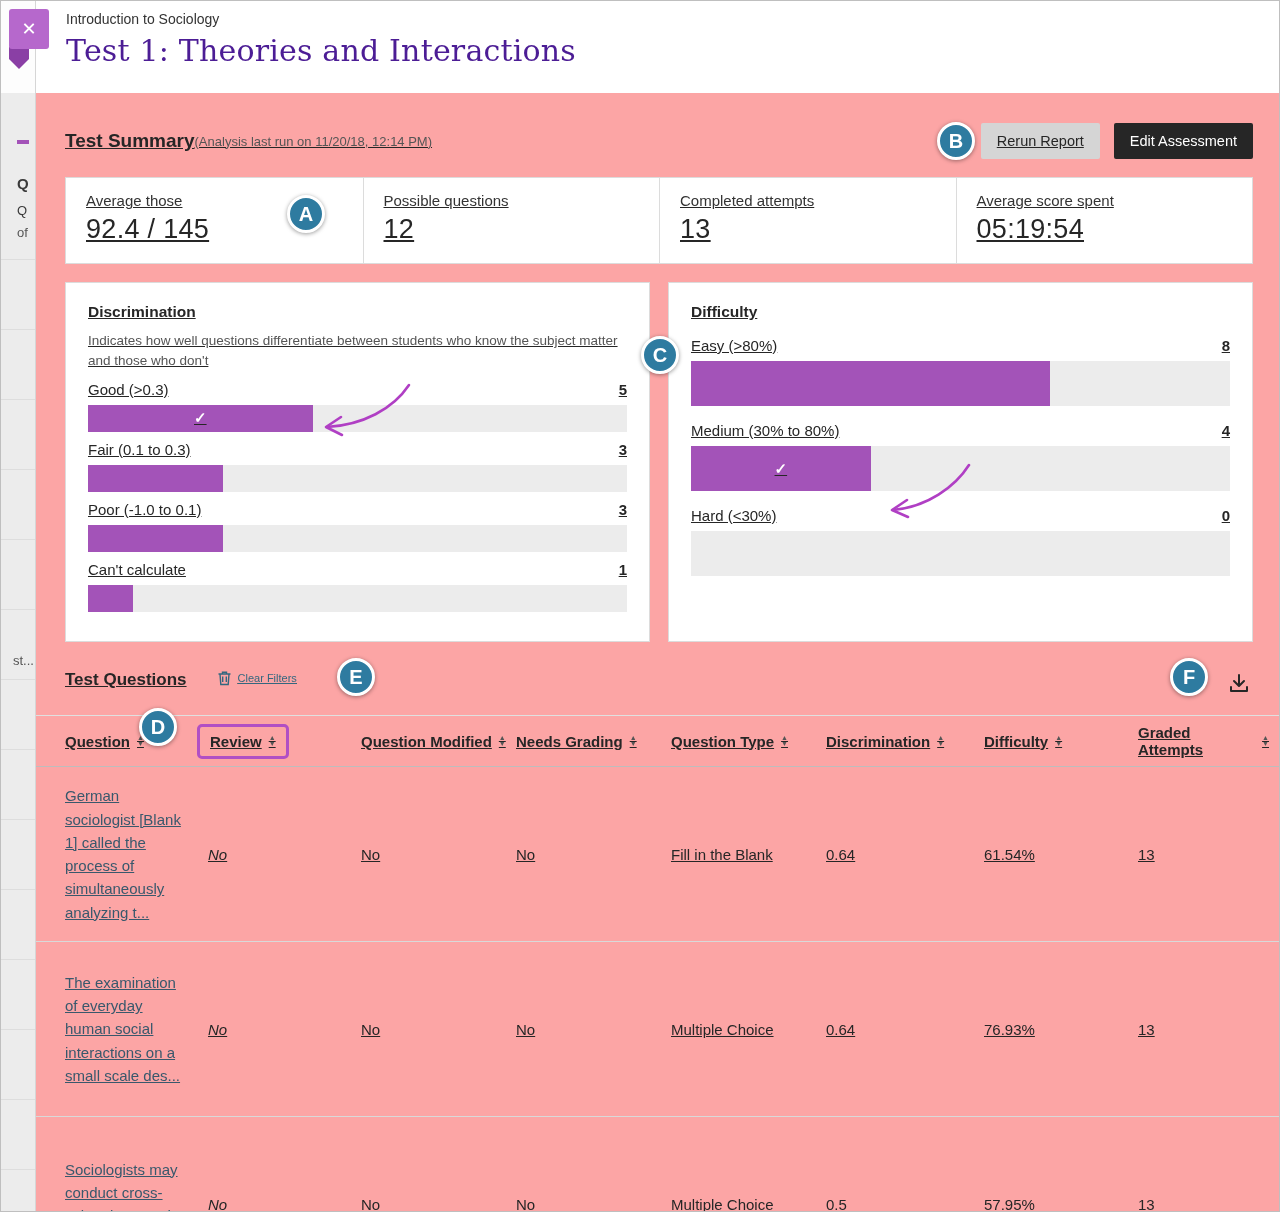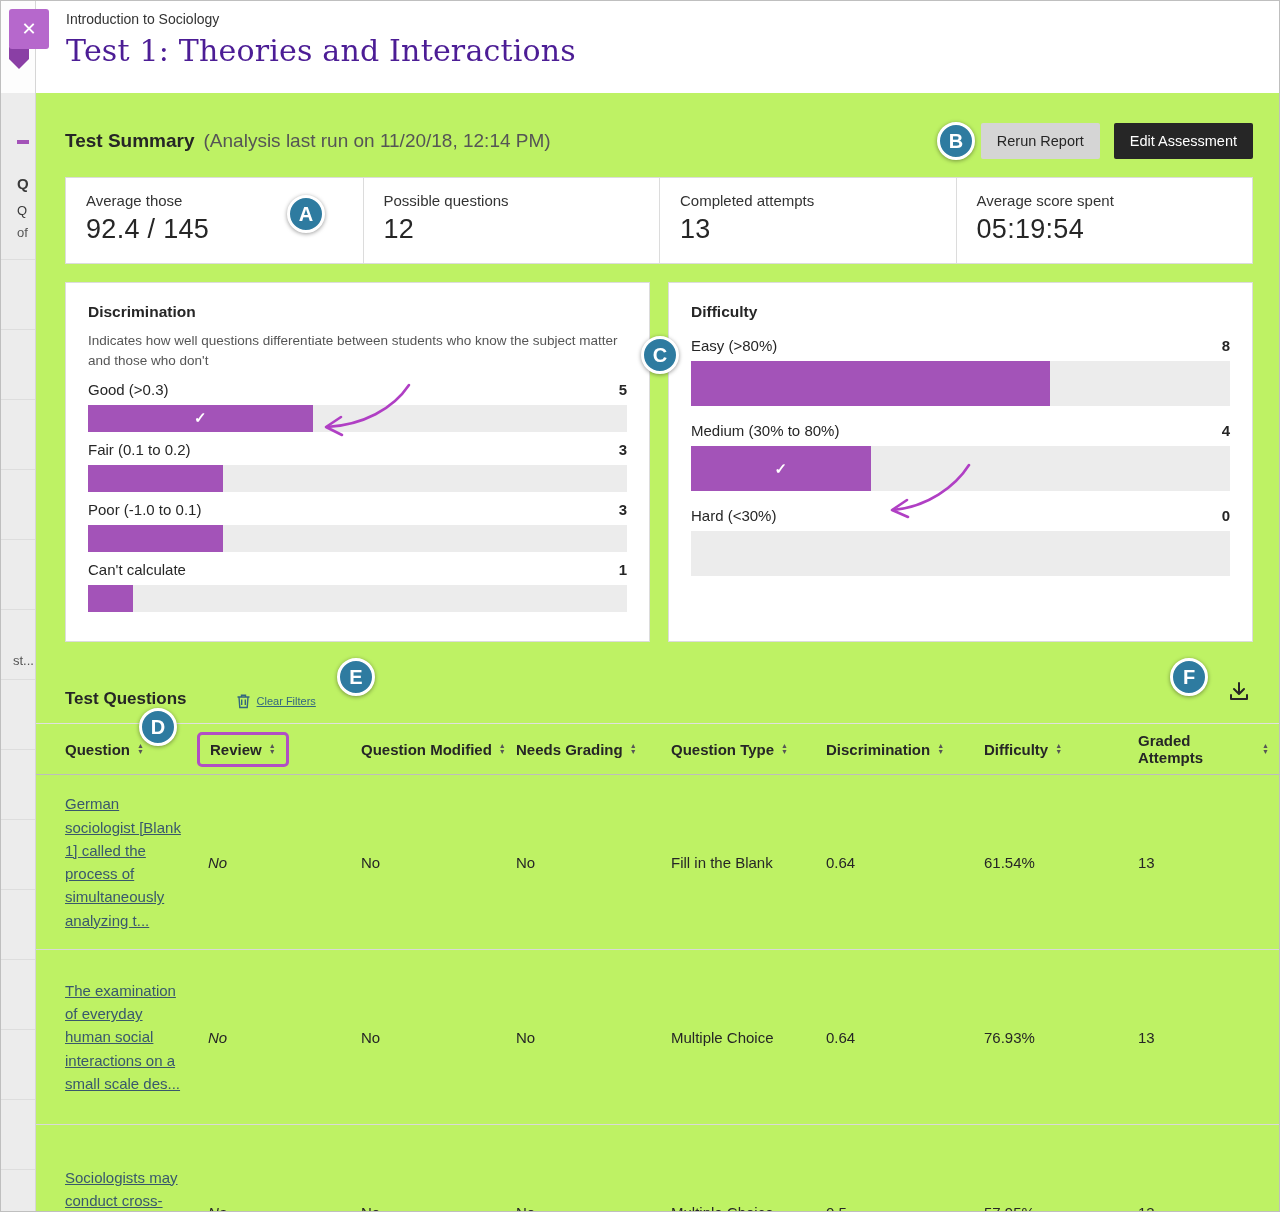--- a/index.html
+++ b/index.html
@@ -31,26 +31,26 @@
   .close-btn { position:absolute; left:8px; top:8px; width:40px; height:40px; background:#b668cc; border:none;
     border-radius:3px; color:#fff; font-size:18px; line-height:1; display:flex; align-items:center; justify-content:center;
     cursor:pointer; z-index:61; font-family:"Liberation Sans",sans-serif; }
 
   
   .modal { position:absolute; left:35px; top:0; right:0; bottom:0; background:#fff; }
   .modal-header { height:92px; background:#fff; padding:10px 0 0 30px; }
   .course-label { font-size:14px; color:#333; }
   .page-title { font-family:"DejaVu Serif","Liberation Serif",serif; font-size:30px; font-weight:500; color:#4c1d95; margin-top:6px; letter-spacing:.2px; }
 
-  .content { position:absolute; left:0; right:0; top:92px; bottom:0; background:#bef264; padding:0 26px 0 29px; overflow:hidden; }
+  .content { position:absolute; left:0; right:0; top:92px; bottom:0; background:#fca5a5; padding:0 26px 0 29px; overflow:hidden;text-decoration:underline; }
 
   
   .summary-head { display:flex; align-items:center; margin-top:30px; }
   .summary-title { font-size:19px; font-weight:bold; color:#262626; }
-  .summary-note { font-size:19px; color:#555; margin-left:9px; }
+  .summary-note { font-size:13px; color:#555; margin-left:0; }
   .summary-actions { margin-left:auto; display:flex; align-items:center; }
   .btn { font-size:14.5px; padding:10px 16px; border:none; border-radius:2px; cursor:pointer; font-family:inherit; }
   .btn-rerun { background:#d5d5d5; color:#262626; }
   .btn-edit { background:#262626; color:#fff; margin-left:14px; }
 
   
   .stats-row { margin-top:18px; background:#fff; border:1px solid #dcdcdc; display:grid; grid-template-columns:repeat(4,1fr); }
   .stat-cell { padding:14px 20px 18px; }
   .stat-cell + .stat-cell { border-left:1px solid #dcdcdc; }
   .stat-label { font-size:15px; color:#333; }
@@ -68,21 +68,21 @@
   .p-diff .bar-block:first-of-type { margin-top:24px; }
   .bar-label-row { display:flex; align-items:baseline; font-size:15px; }
   .bar-count { margin-left:auto; font-weight:bold; }
   .bar-track { margin-top:7px; background:#ececec; width:100%; cursor:pointer; }
   .p-disc .bar-track { height:27px; }
   .p-diff .bar-track { height:45px; }
   .bar-fill { background:#a353b8; height:100%; display:flex; align-items:center; justify-content:center; }
   .bar-check { color:#fff; font-size:15px; font-weight:bold; }
 
   
-  .tq-head { display:flex; align-items:flex-end; margin-top:36px;gap:19px; }
+  .tq-head { display:flex; align-items:flex-start; margin-top:28px; }
   .tq-title { font-size:17px; font-weight:bold; }
   .clear-filters { display:flex; align-items:center; margin-left:30px; color:#33677f; text-decoration:none; font-size:11px; }
   .clear-filters .cf-label { text-decoration:underline; margin-left:6px; }
   .download-btn { margin-left:auto; background:transparent; border:none; cursor:pointer; padding:2px; }
 
   
   .q-table { margin:14px -26px 0 -29px; }
   .t-row { display:grid; grid-template-columns:143px 153px 155px 155px 155px 158px 154px 1fr; padding-left:29px; padding-right:10px; }
   .t-header { border-top:1px solid #e0e0e0; border-bottom:1px solid #bdbdbd; padding-top:8px; padding-bottom:8px; align-items:center; }
   .th-cell { display:flex; align-items:center; font-size:15px; font-weight:bold; cursor:pointer; }
@@ -173,21 +173,21 @@
           </div>
           <div class="bar-track">
             <div class="bar-fill" style="width: 41.6667%;">
               <span class="bar-check">✓</span>
             </div>
           </div>
         </div>
 
         <div class="bar-block">
           <div class="bar-label-row">
-            <span>Fair (0.1 to 0.2)</span>
+            <span>Fair (0.1 to 0.3)</span>
             <span class="bar-count">3</span>
           </div>
           <div class="bar-track">
             <div class="bar-fill" style="width: 25%;"></div>
           </div>
         </div>
 
         <div class="bar-block">
           <div class="bar-label-row">
             <span>Poor (-1.0 to 0.1)</span>

